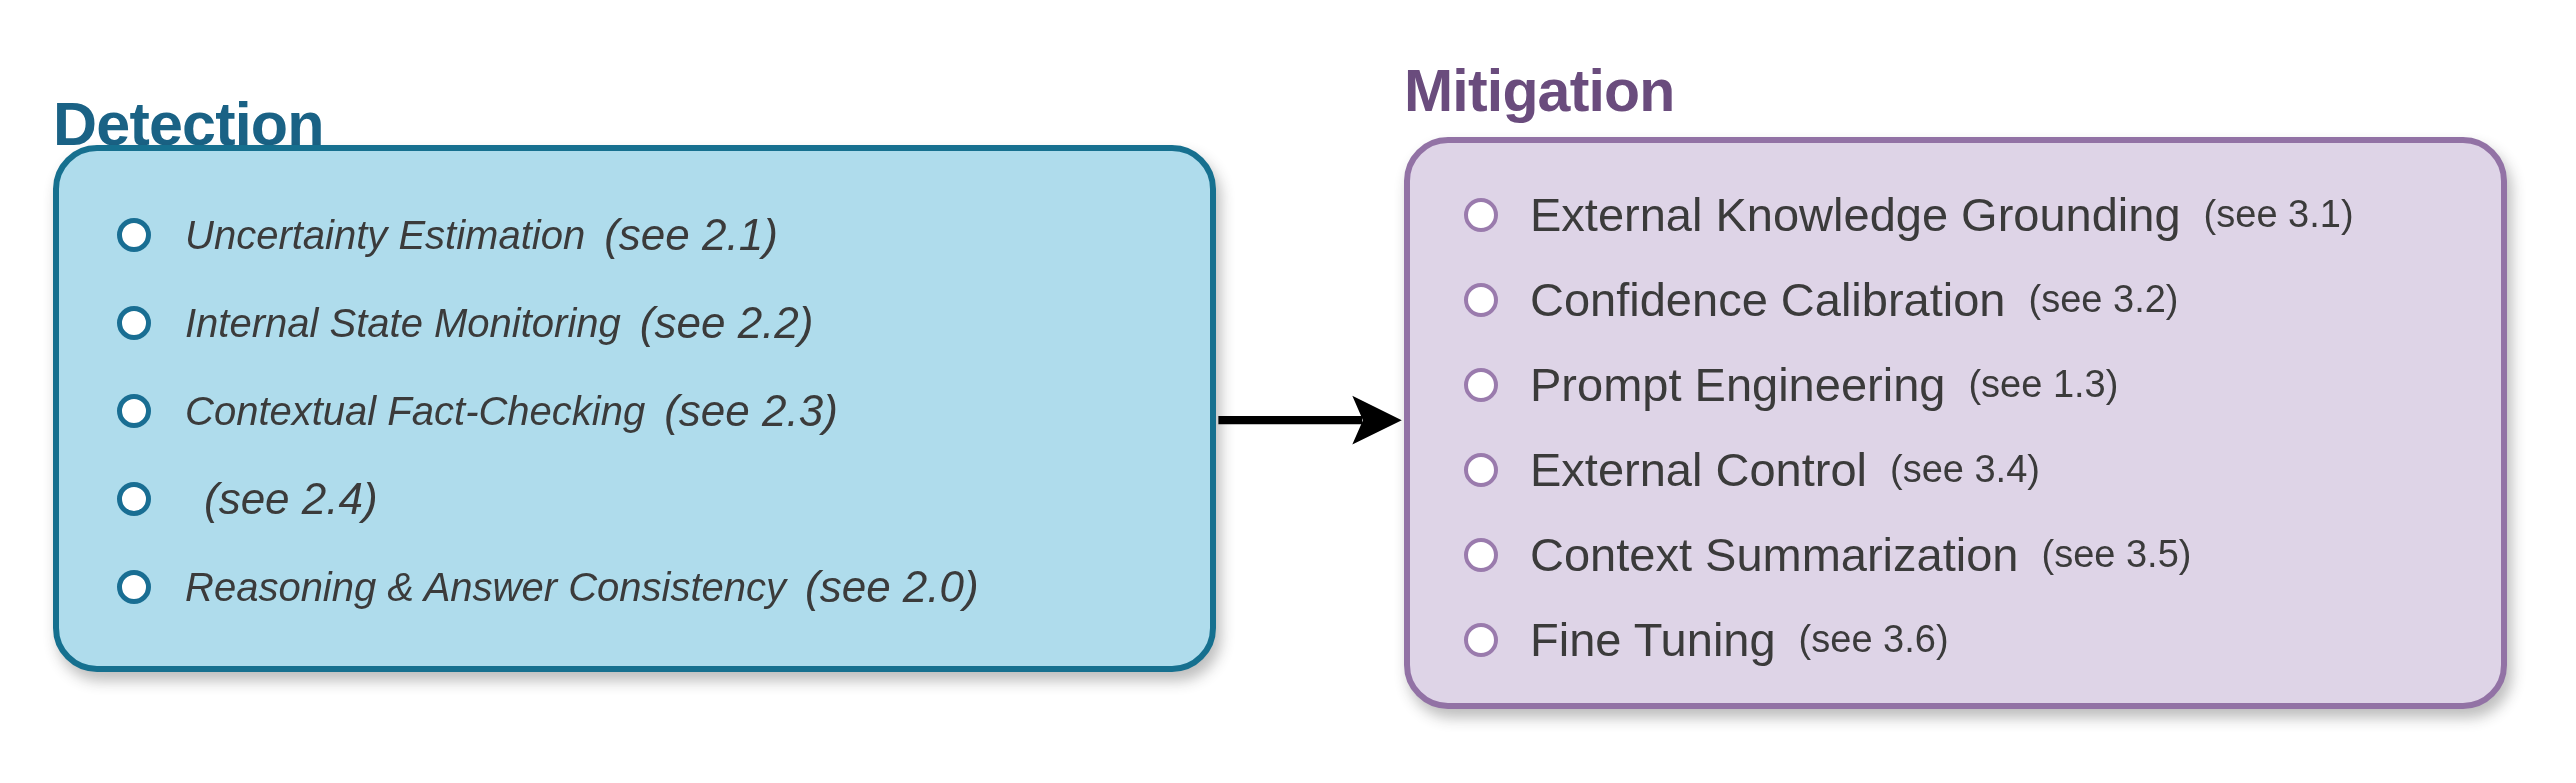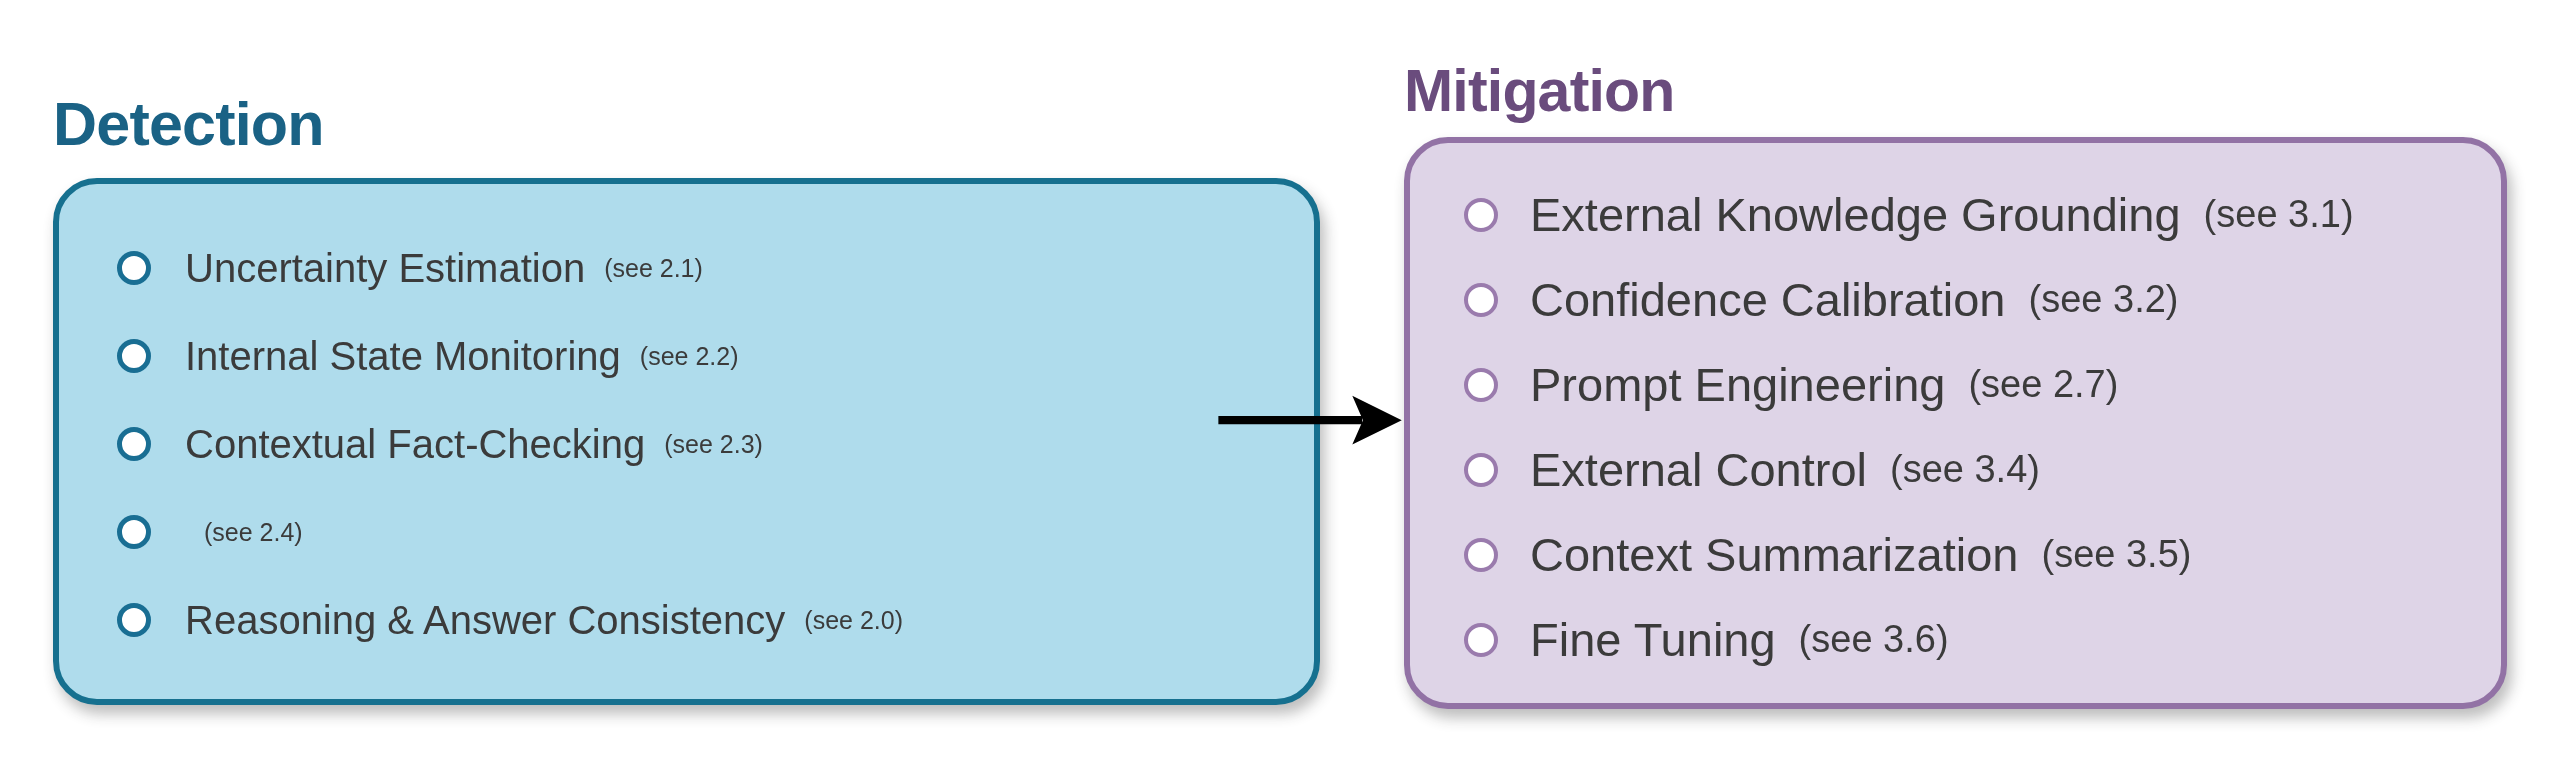--- a/index.html
+++ b/index.html
@@ -27,24 +27,25 @@
   .detection-title{
     left:53px;width:1163px;top:94px;font-size:61px;color:var(--detection-title);
   }
   .mitigation-title{
     left:1404px;width:1103px;top:62px;font-size:59px;color:var(--mitigation-title);
   }
   .panel{
     position:absolute;border-radius:44px;
   }
   .detection-panel{
-    left:53px;top:178px;width:1267px;height:527px;
+    left:53px;top:145px;width:1163px;height:527px;
     background:var(--detection-fill);
     border:6.8px solid var(--detection-border);
     box-shadow:4.6px 9px 13.7px rgba(40,40,40,0.30);
+    font-style:italic;
   }
   .mitigation-panel{
     left:1404px;top:137px;width:1103px;height:572px;
     background:var(--mitigation-fill);
     border:6.8px solid var(--mitigation-border);
     box-shadow:4.6px 9px 13.7px rgba(40,40,40,0.30);
   }
   ul.item-list{list-style:none;position:absolute;}
   .detection-panel ul.item-list{left:58px;top:40px;}
   .mitigation-panel ul.item-list{left:54px;top:29px;}
@@ -53,21 +54,21 @@
   .mitigation-panel li.item-row{height:85px;}
   .bullet{
     flex:0 0 auto;width:34px;height:34px;border-radius:50%;background:#ffffff;
   }
   .detection-panel .bullet{border:5.3px solid var(--detection-bullet);margin-right:34px;}
   .mitigation-panel .bullet{border:4.6px solid var(--mitigation-bullet);margin-right:32px;}
   .item-label{color:var(--item-text);}
   .detection-panel .item-label{font-size:40px;}
   .mitigation-panel .item-label{font-size:47px;}
   .item-ref{color:var(--item-text);}
-  .detection-panel .item-ref{font-size:25px;margin-left:19px;}
+  .detection-panel .item-ref{font-size:44px;margin-left:19px;}
   .mitigation-panel .item-ref{font-size:38px;margin-left:23px;}
   .arrow-svg{position:absolute;left:0;top:0;pointer-events:none;}
 </style>
 </head>
 <body>
 
 <div class="panel-title detection-title">Detection</div>
 
 <div class="panel detection-panel">
   <ul class="item-list">
@@ -113,21 +114,21 @@
       <span class="item-ref">(see 3.1)</span>
     </li>
     <li class="item-row">
       <span class="bullet"></span>
       <span class="item-label">Confidence Calibration</span>
       <span class="item-ref">(see 3.2)</span>
     </li>
     <li class="item-row">
       <span class="bullet"></span>
       <span class="item-label">Prompt Engineering</span>
-      <span class="item-ref">(see 2.7)</span>
+      <span class="item-ref">(see 1.3)</span>
     </li>
     <li class="item-row">
       <span class="bullet"></span>
       <span class="item-label">External Control</span>
       <span class="item-ref">(see 3.4)</span>
     </li>
     <li class="item-row">
       <span class="bullet"></span>
       <span class="item-label">Context Summarization</span>
       <span class="item-ref">(see 3.5)</span>

